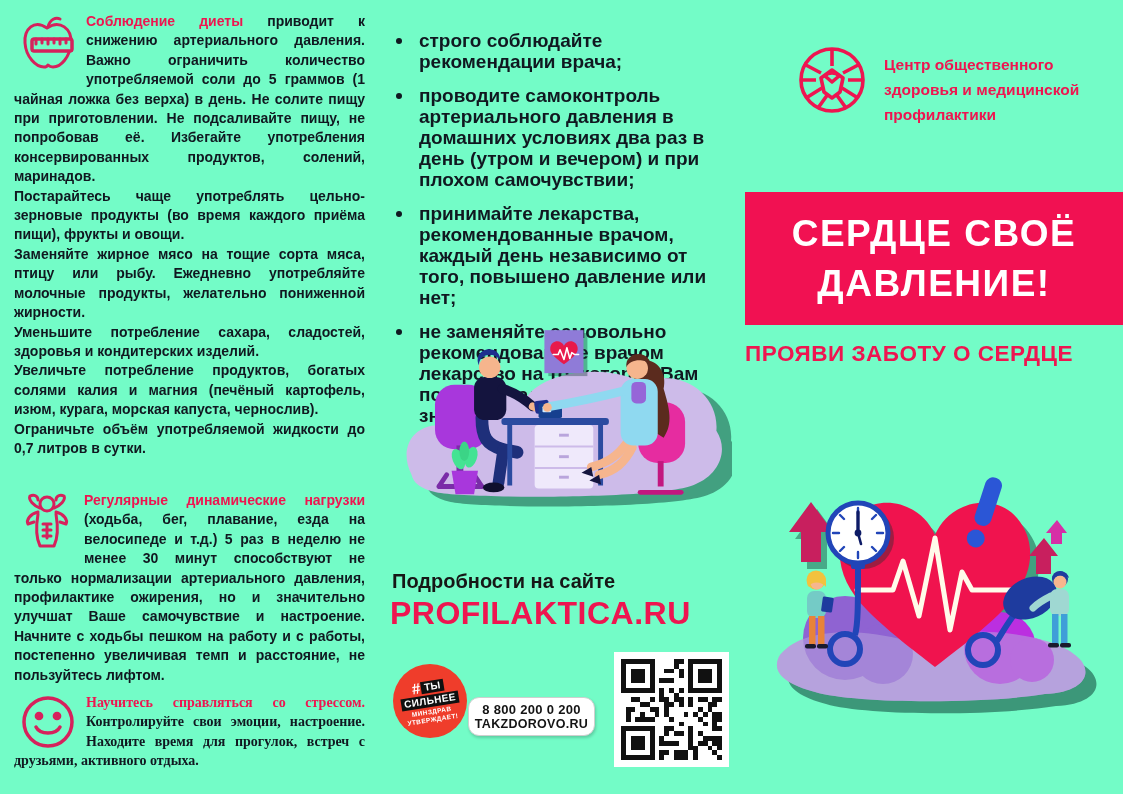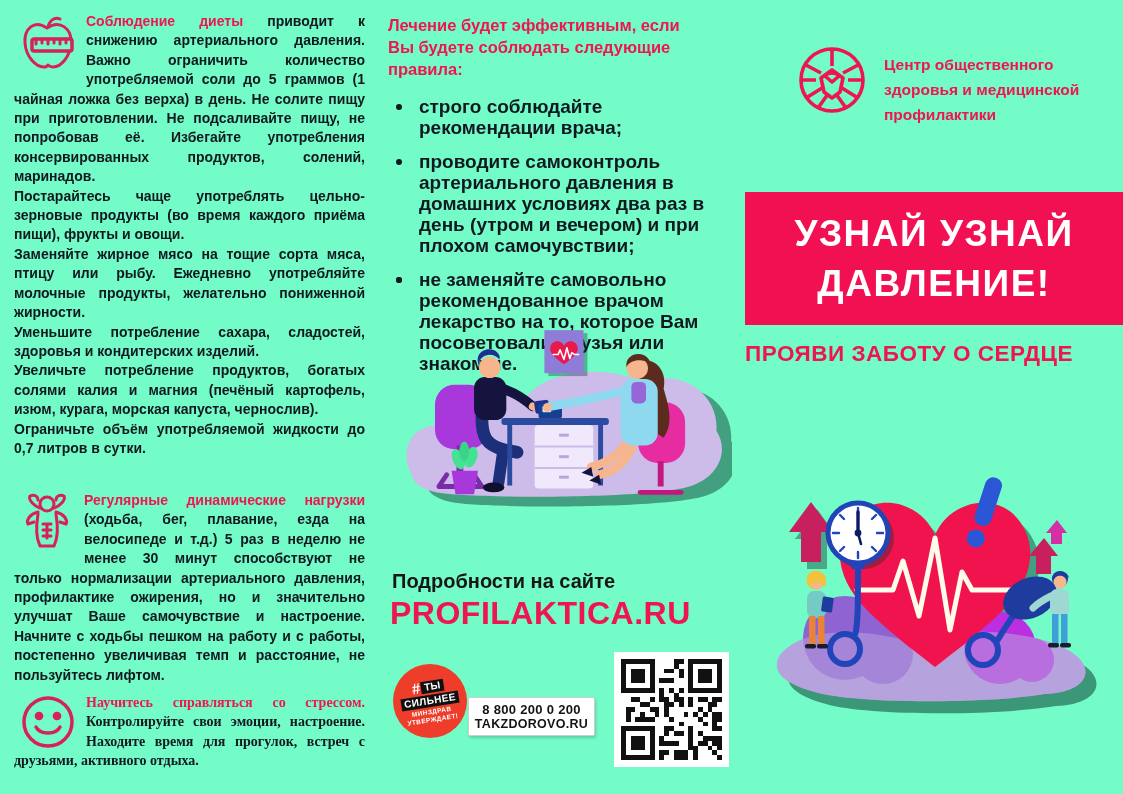--- a/index.html
+++ b/index.html
@@ -56,21 +56,21 @@
   .badge-rot { transform:rotate(-9deg); text-align:center; line-height:1; }
   .badge-row { display:flex; align-items:center; justify-content:center; gap:1px; }
   .badge .hash { font-size:15px; font-weight:700; }
   .badge .chip {
     background:#101010; color:#fff; font-size:10px; font-weight:700;
     padding:1px 3px; display:inline-block; letter-spacing:0.4px;
   }
   .badge .sub { font-size:6.5px; font-weight:700; letter-spacing:0.4px; margin-top:2px; }
   .phone-plate {
     position:absolute; left:80px; top:683px; width:127px; height:39px;
-    background:#fff; border:1px solid #cfcfcf; border-radius:2px;
+    background:#fff; border:1px solid #cfcfcf; border-radius:11px;
     display:flex; flex-direction:column; align-items:center; justify-content:center;
     box-shadow:1px 2px 3px rgba(0,0,0,0.18);
   }
   .phone-plate .phone { font-size:13px; font-weight:700; color:#141414; letter-spacing:0.3px; }
   .phone-plate .phone-site { font-size:12.5px; font-weight:700; color:#141414; letter-spacing:0.3px; }
   .qr {
     position:absolute; left:226px; top:638px; width:115px; height:115px;
     background:#fff; padding:7px;
   }
   .qr svg { width:101px; height:101px; display:block; }
@@ -140,25 +140,24 @@
         <circle cx="19" cy="22" r="2.6" fill="#D6215C"></circle>
         <circle cx="37" cy="22" r="2.6" fill="#D6215C"></circle>
         <path d="M16 33 C20 41 36 41 40 33" fill="none"></path>
       </svg>
     </span>
     <p class="body-text"><span class="lead">Научитесь справляться со стрессом.</span> <span>Контролируйте свои эмоции, настроение. Находите время для прогулок, встреч с друзьями, активного отдыха.</span></p>
   </section>
 </div>
 
 <div class="col col-mid">
-  <h2 class="mid-heading">Лечение будет эффективным, если Вы будете соблюдать следующие правила:</h2>
   <ul class="rules">
     <li><span class="dot"></span><span>строго соблюдайте рекомендации врача;</span></li>
     <li><span class="dot"></span><span>проводите самоконтроль артериального давления в домашних условиях два раз в день (утром и вечером) и при плохом самочувствии;</span></li>
-    <li><span class="dot"></span></li>
+    <li><span class="dot"></span><span>принимайте лекарства, рекомендованные врачом, каждый день независимо от того, повышено давление или нет;</span></li>
     <li><span class="dot"></span><span>не заменяйте самовольно рекомендованное врачом лекарство на то, которое Вам посоветовали друзья или знакомые.</span></li>
   </ul>
 
   <div class="doc-illo">
     <svg width="340" height="194" viewBox="0 0 348 192">
       <path d="M28,152 C13,122 33,97 63,102 C68,67 118,57 143,77 C158,47 223,37 263,57 C308,42 343,72 340,107 C353,127 343,152 318,162 C288,177 88,177 53,170 C36,166 30,160 28,152 Z" transform="translate(7,8)" fill="#06312B" opacity="0.45"></path>
       <path d="M20,150 C5,120 25,95 55,100 C60,65 110,55 135,75 C150,45 215,35 255,55 C300,40 335,70 332,105 C345,125 335,150 310,160 C280,175 80,175 45,168 C28,164 22,158 20,150 Z" fill="#CDBBE9"></path>
       <rect x="160" y="5" width="40" height="44" fill="#06312B" opacity="0.35"></rect>
       <rect x="156" y="2" width="40" height="44" fill="#8F7BD8"></rect>
       <path d="M176,18 c3,-7 13,-6 14,2 c1,6 -6,11 -14,17 c-8,-6 -15,-11 -14,-17 c1,-8 11,-9 14,-2 Z" fill="#E8194B"></path>
@@ -446,21 +445,21 @@
         <circle cx="34" cy="34" r="31"></circle>
         <path d="M34 3 V20 M6 18 L23 27 M62 18 L45 27 M3 34 H18 M65 34 H50 M8 52 L24 42 M60 52 L44 42 M20 62 L30 48 M48 62 L38 48"></path>
         <path d="M34 24 L45 32 L42 46 L34 52 L26 46 L23 32 Z"></path>
         <path d="M27 30 C30 26 38 26 41 30 L34 36 Z"></path>
       </svg>
     </span>
     <div class="org-name">Центр общественного здоровья и медицинской профилактики</div>
   </div>
 
   <div class="banner">
-    <div>УЗНАЙ УЗНАЙ</div>
+    <div>СЕРДЦЕ СВОЁ</div>
     <div>ДАВЛЕНИЕ!</div>
   </div>
 
   <div class="cover-subtitle">ПРОЯВИ ЗАБОТУ О СЕРДЦЕ</div>
 
   <div class="heart-illo">
     <svg width="378" height="350" viewBox="0 0 378 350">
       <path d="M35,215 C60,185 120,190 160,200 C210,185 300,190 330,215 C350,230 342,252 300,254 C240,264 110,264 70,252 C40,244 25,232 35,215 Z" transform="translate(11,12)" fill="#06312B" opacity="0.5"></path>
       <path d="M190,95 C205,60 250,52 272,78 C294,104 288,140 258,170 C233,195 205,215 190,227 C175,215 147,195 122,170 C92,140 86,104 108,78 C130,52 175,60 190,95 Z" transform="translate(9,11)" fill="#06312B" opacity="0.45"></path>
       <path d="M35,215 C60,185 120,190 160,200 C210,185 300,190 330,215 C350,230 342,252 300,254 C240,264 110,264 70,252 C40,244 25,232 35,215 Z" fill="#B7A3DD"></path>

